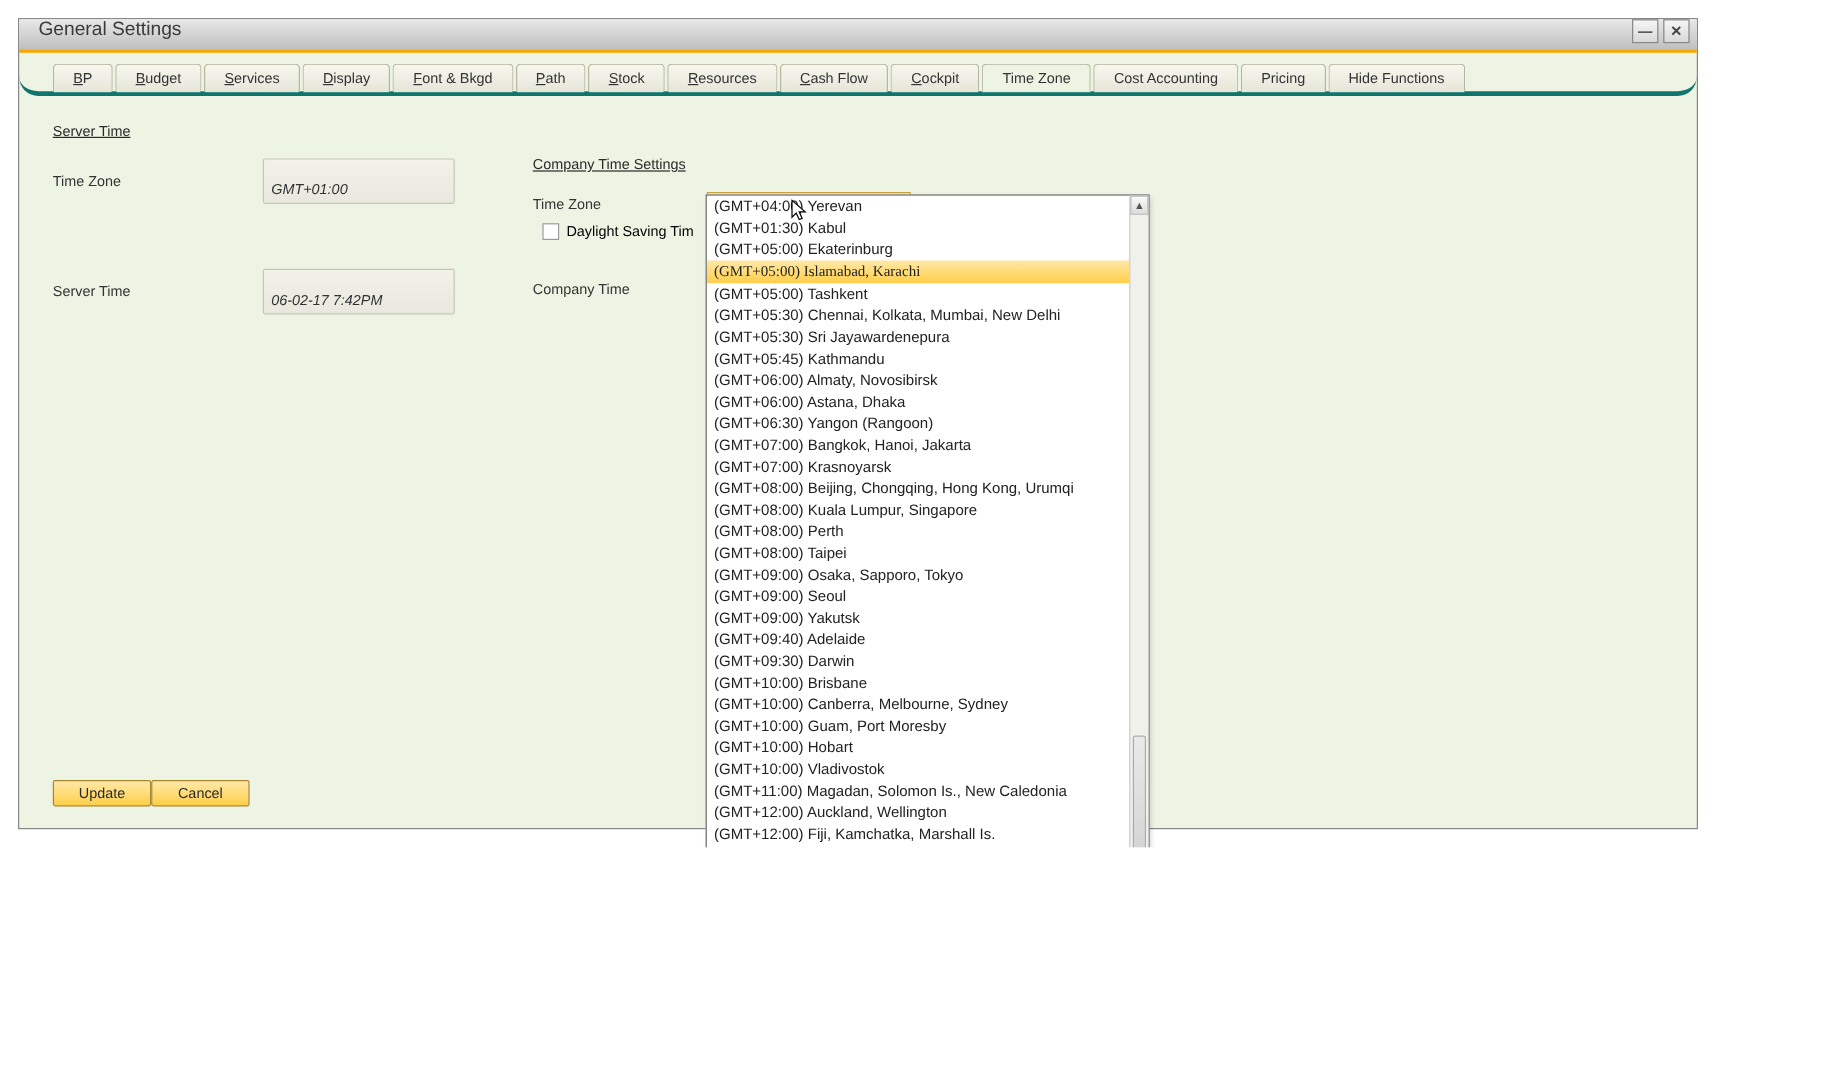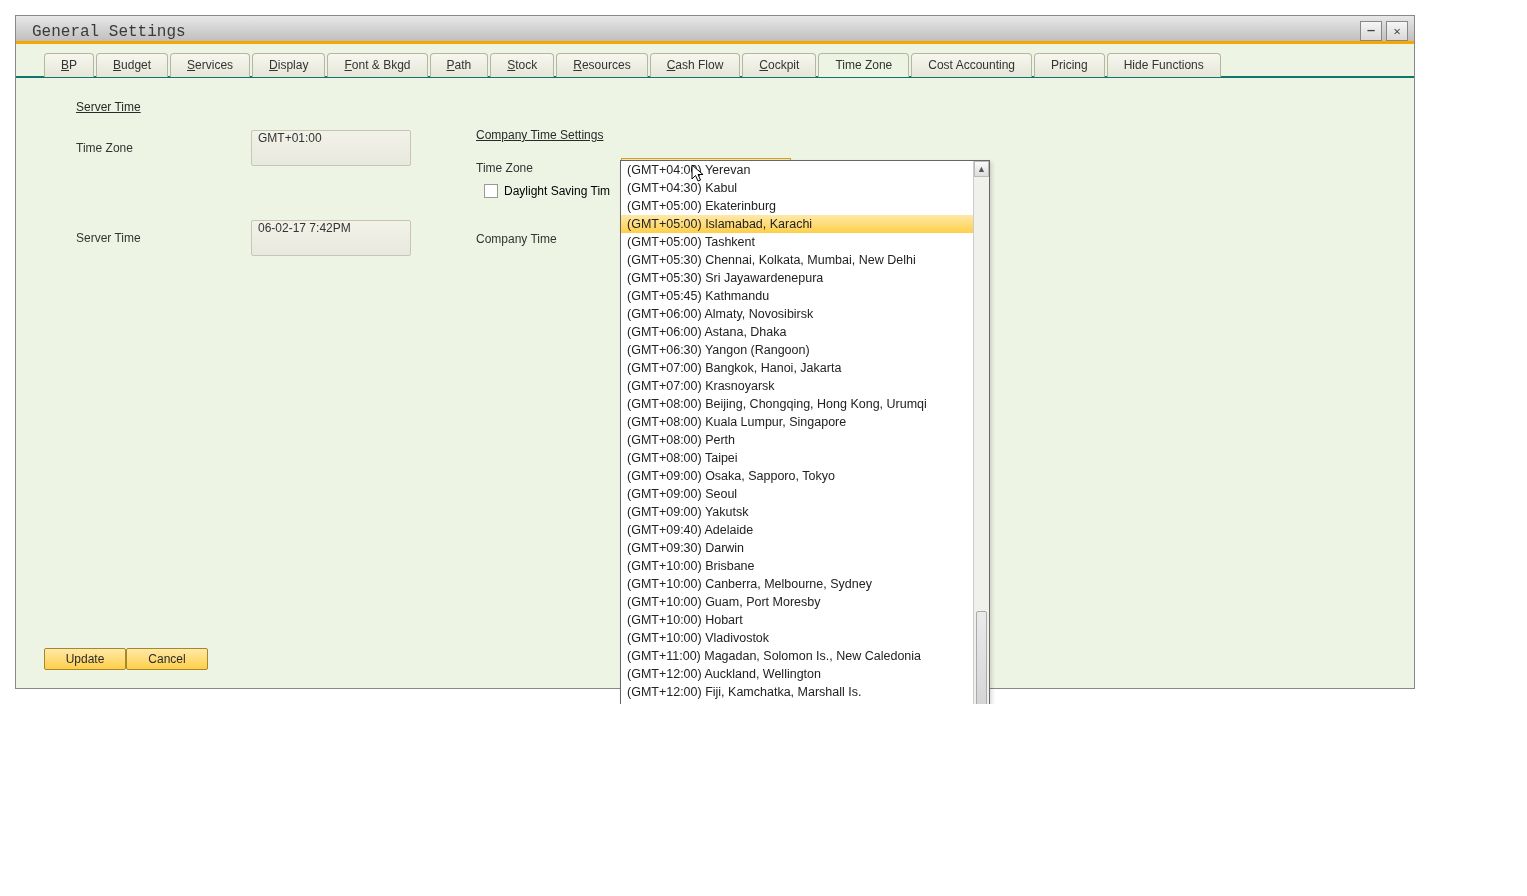--- a/index.html
+++ b/index.html
@@ -13,24 +13,23 @@
   .window {
     border: 1px solid #888;
     width: 1400px;
     background: #eef4e4;
   }
   .titlebar {
     background: linear-gradient(to bottom, #e8e8e8, #bfbfbf);
     border-bottom: 3px solid #f6a800;
     height: 28px;
     display: flex;
-    align-items: flex-end;
+    align-items: flex-start;
     justify-content: space-between;
     padding: 0 6px;
-    font-family: Liberation Mono, monospace;
   }
   .titlebar-title {
     font-size: 16px;
     color: #3a3a3a;
     padding-left: 10px;
   }
   .titlebar-controls {
     display: flex;
     gap: 4px;
   }
@@ -44,21 +43,22 @@
     justify-content: center;
     font-size: 12px;
     font-weight: bold;
     color: #444;
     cursor: pointer;
   }
   .tabs-row {
     padding: 8px 41px 0 28px;
     display: flex;
     gap: 0;
-    border-bottom: 2px solid #0f766e;
+    border-bottom: 4px solid #0f766e;
+    border-radius: 16px;
   }
   .tab {
     border: 1px solid #b5b5a0;
     border-bottom: none;
     background: linear-gradient(to bottom,#f7f7ef,#e5e5d8);
     padding: 4px 16px;
     margin-right: 2px;
     border-radius: 4px 4px 0 0;
     cursor: pointer;
     position: relative;
@@ -81,32 +81,33 @@
     min-height: 560px;
   }
   .section-header {
     text-decoration: underline;
     color: #2a2a2a;
     margin-bottom: 16px;
   }
   .cols {
     display: flex;
   }
-  .col-left { width: 400px; margin-left: 32px; }
+  .col-left { width: 400px; }
   .col-right { flex: 1; position: relative; margin-top: 28px; }
   .row { display: flex; align-items: center; margin-bottom: 6px; }
   .lbl { width: 175px; color: #333; }
   .field-ro {
     background: linear-gradient(to bottom,#f2f2e8,#e8e8de);
     border: 1px solid #c6c6b4;
     border-radius: 2px;
-    padding: 0 6px;
+    padding: 18px 6px;
     width: 160px;
-    height: 36px;
+    height: 16px;
     color: #333;
+    font-style: italic;
   }
   .combo {
     background: linear-gradient(to bottom,#ffe9a8,#ffd24d);
     border: 1px solid #c9a23e;
     padding: 2px 18px 2px 6px;
     width: 170px;
     height: 20px;
     color: #222;
     position: relative;
     white-space: nowrap;
@@ -147,20 +148,21 @@
   }
   .dd-item {
     padding: 2px 6px;
     font-size: 12.5px;
     color: #222;
     cursor: pointer;
     white-space: nowrap;
   }
   .dd-item.sel {
     background: linear-gradient(to bottom,#ffe9a8,#ffcf4a);
+    font-family: Liberation Serif, serif;
   }
   .dd-scrollbar {
     width: 16px;
     background: #f1f1ec;
     border-left: 1px solid #ccc;
     position: relative;
   }
   .dd-scrollbar .arrow {
     height: 16px;
     display: flex;
@@ -262,21 +264,21 @@
           <span>Daylight Saving Tim</span>
         </div>
         <div style="height:28px"></div>
         <div class="row">
           <div class="lbl" style="width:145px">Company Time</div>
         </div>
 
         <div class="dropdown-list">
           <div class="dropdown-inner" id="dd-inner">
               <div class="dd-item">(GMT+04:00) Yerevan</div>
-              <div class="dd-item">(GMT+04:30) Kabul</div>
+              <div class="dd-item">(GMT+01:30) Kabul</div>
               <div class="dd-item">(GMT+05:00) Ekaterinburg</div>
               <div class="dd-item sel">(GMT+05:00) Islamabad, Karachi</div>
               <div class="dd-item">(GMT+05:00) Tashkent</div>
               <div class="dd-item">(GMT+05:30) Chennai, Kolkata, Mumbai, New Delhi</div>
               <div class="dd-item">(GMT+05:30) Sri Jayawardenepura</div>
               <div class="dd-item">(GMT+05:45) Kathmandu</div>
               <div class="dd-item">(GMT+06:00) Almaty, Novosibirsk</div>
               <div class="dd-item">(GMT+06:00) Astana, Dhaka</div>
               <div class="dd-item">(GMT+06:30) Yangon (Rangoon)</div>
               <div class="dd-item">(GMT+07:00) Bangkok, Hanoi, Jakarta</div>

